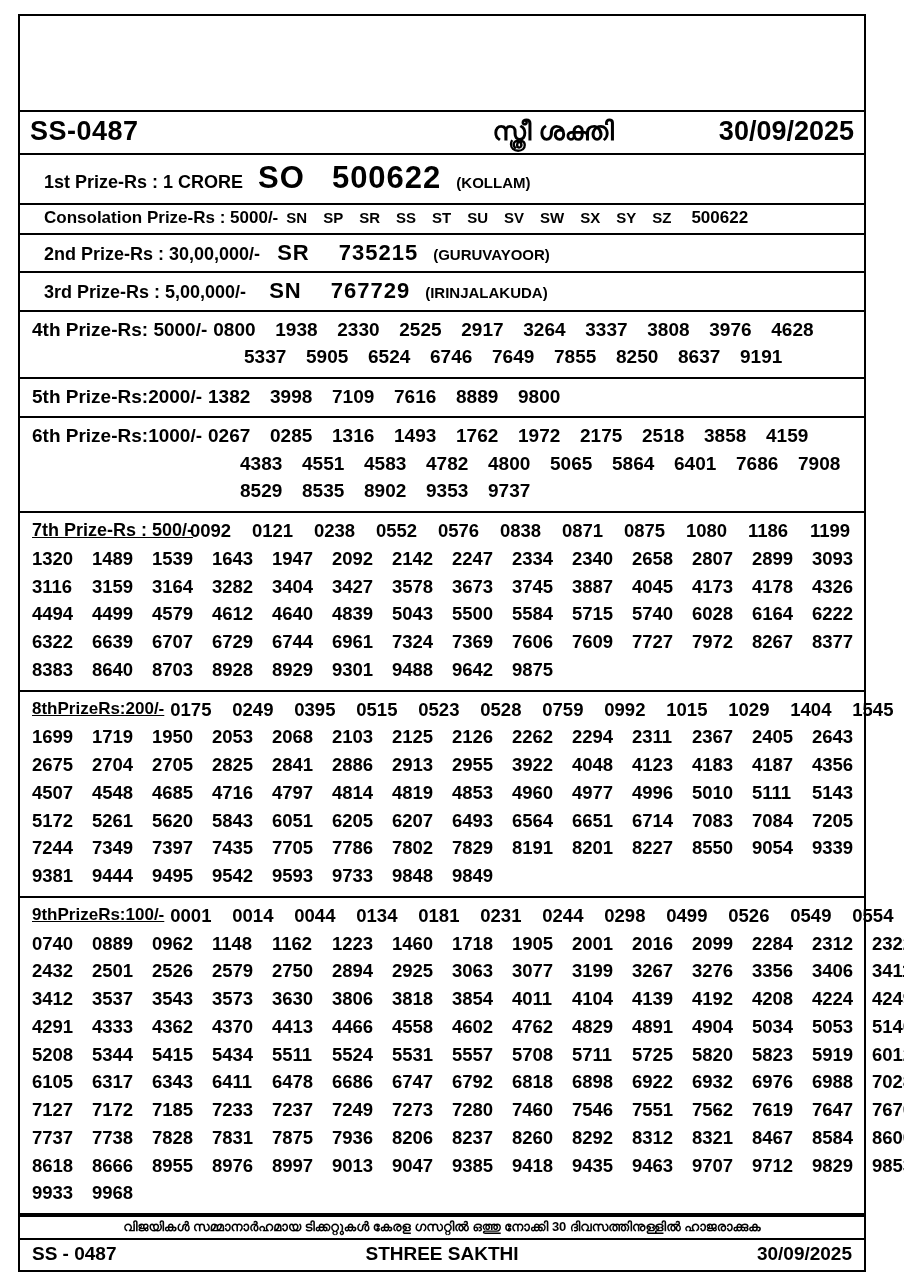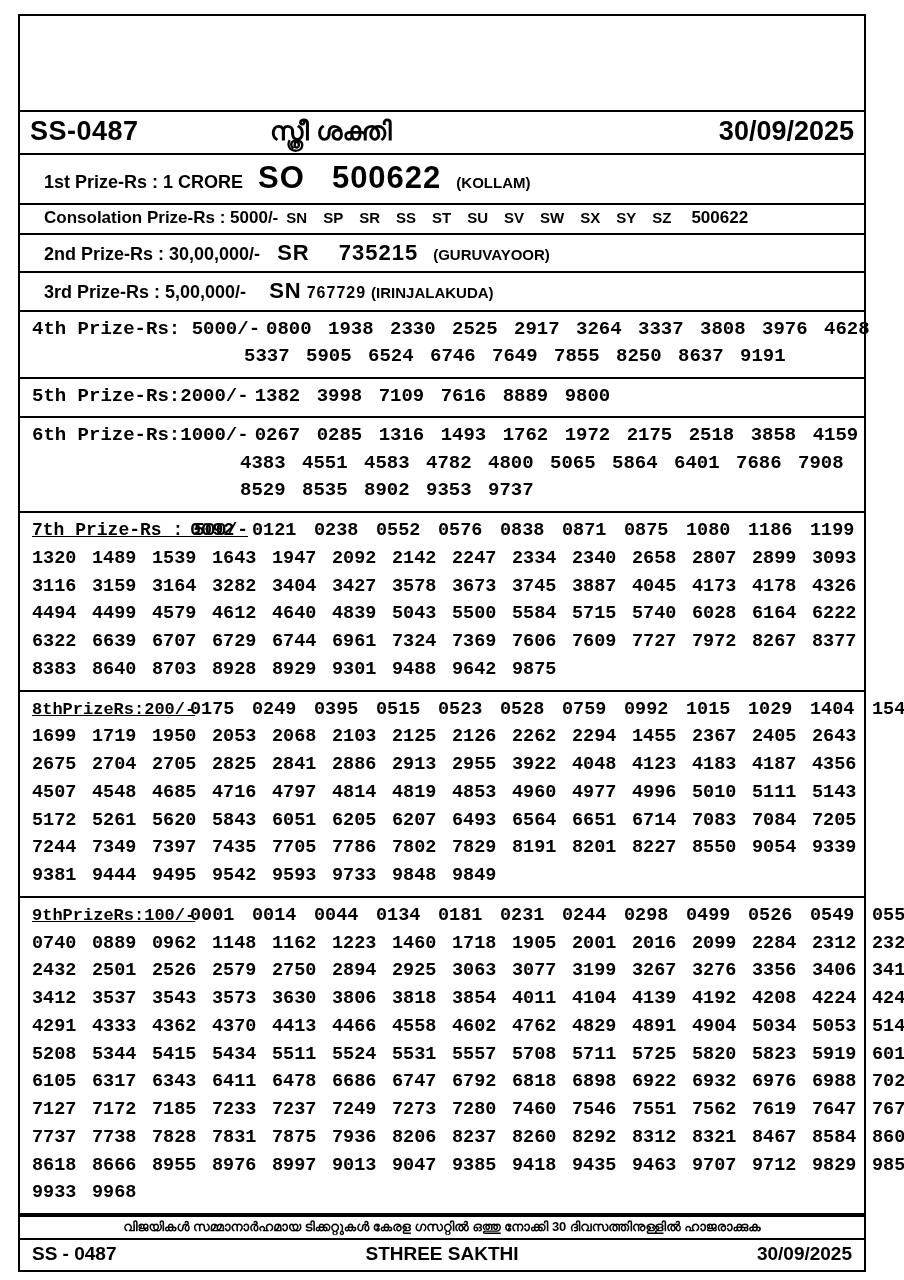--- a/index.html
+++ b/index.html
@@ -45,21 +45,21 @@
     padding: 4px 10px 6px 10px;
   }
   .hdr-left {
     font-size: 27px;
     font-weight: bold;
     letter-spacing: 0.5px;
     width: 240px;
   }
   .hdr-mid {
     flex: 1;
-    text-align: left;
+    text-align: right;
     font-size: 26px;
     font-weight: bold;
   }
   .hdr-right {
     width: 240px;
     text-align: right;
     font-size: 27px;
     font-weight: bold;
   }
 
@@ -99,25 +99,24 @@
     font-size: 17px;
     font-weight: bold;
   }
 
   
   .numblock {
     padding: 4px 10px 6px 12px;
   }
   .numline {
     display: flex;
-    align-items: center;
+    align-items: flex-start;
     font-size: 19px;
     font-weight: bold;
     line-height: 1.45;
-    font-family: Liberation Mono, monospace;
   }
   .numline .hdrlbl {
     white-space: nowrap;
     margin-right: 6px;
   }
   .nums {
     display: flex;
     flex: 1;
   }
   .nums span {
@@ -211,22 +210,22 @@
     <div class="row prize-row">
       <span class="lbl">2nd Prize-Rs : 30,00,000/-</span>
       <span class="big-ticket" style="margin-left:12px;font-size:22px;">SR</span>
       <span class="big-ticket" style="margin-left:24px;font-size:22px;">735215</span>
       <span class="place" style="margin-left:10px;">(GURUVAYOOR)</span>
     </div>
 
     <div class="row prize-row">
       <span class="lbl">3rd Prize-Rs : 5,00,000/-</span>
       <span class="big-ticket" style="margin-left:18px;font-size:22px;">SN</span>
-      <span class="big-ticket" style="font-size:16px;">767729</span>
-      <span class="place" style="margin-left:0;">(IRINJALAKUDA)</span>
+      <span class="big-ticket" style="margin-left:24px;font-size:22px;">767729</span>
+      <span class="place" style="margin-left:10px;">(IRINJALAKUDA)</span>
     </div>
 
     <div class="row numblock grid10">
       <div class="numline">
         <span class="hdrlbl">4th Prize-Rs: 5000/-</span>
         <span class="nums">
           <span>0800</span>
           <span>1938</span>
           <span>2330</span>
           <span>2525</span>
@@ -435,21 +434,21 @@
           <span>1699</span>
           <span>1719</span>
           <span>1950</span>
           <span>2053</span>
           <span>2068</span>
           <span>2103</span>
           <span>2125</span>
           <span>2126</span>
           <span>2262</span>
           <span>2294</span>
-          <span>1455</span>
+          <span>2311</span>
           <span>2367</span>
           <span>2405</span>
           <span>2643</span>
         </span>
       </div>
       <div class="numline cont">
         <span class="nums">
           <span>2675</span>
           <span>2704</span>
           <span>2705</span>

